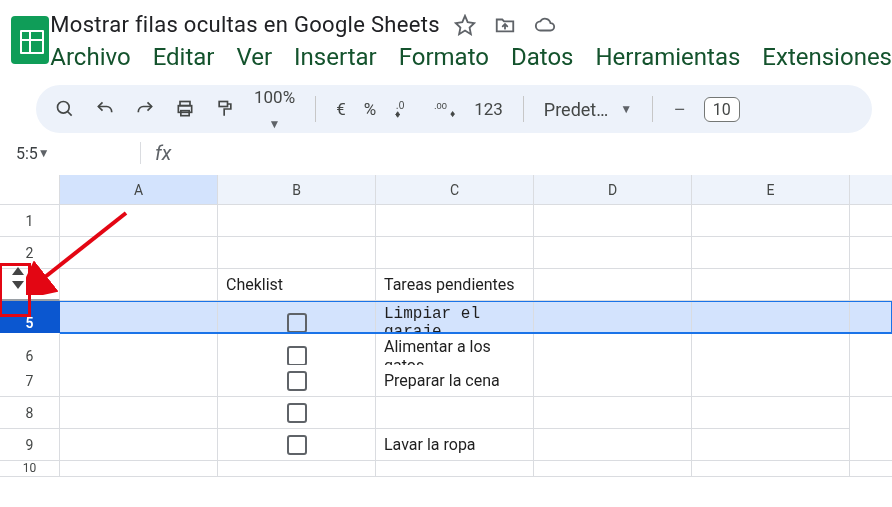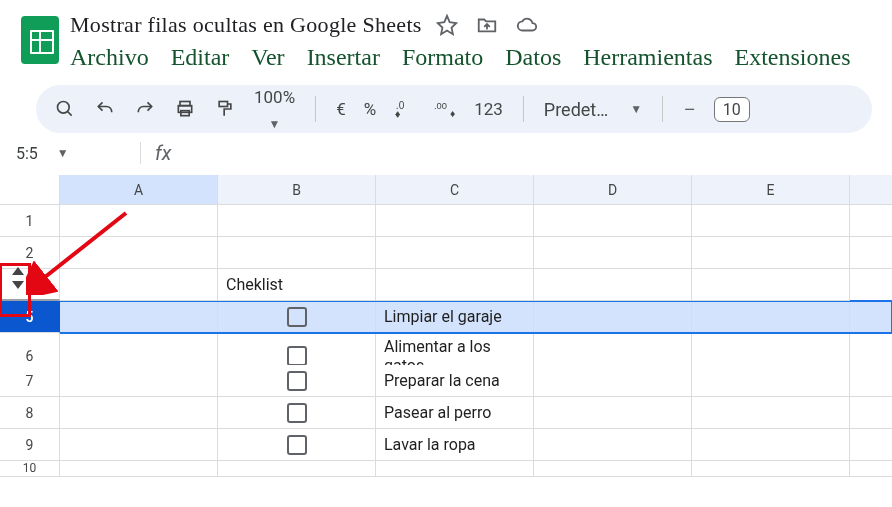--- a/index.html
+++ b/index.html
@@ -44,21 +44,21 @@
     position: absolute;
     left: 9px; top: 23px;
     width: 24px; height: 2px; background: #fff;
     box-shadow: 0 -9px 0 #fff inset;
   }
   .sheets-logo .vline {
     position: absolute;
     left: 18px; top: 14px; width: 2px; height: 24px; background: #fff;
   }
 
-  .title-area { flex: 1; font-family: Liberation Serif, serif; }
+  .title-area { flex: 1; }
   .title-row {
     display: flex;
     align-items: center;
     gap: 14px;
     padding: 4px 0 2px 0;
   }
   .doc-title {
     font-size: 22px;
     color: #202124;
     font-weight: 400;
@@ -85,21 +85,21 @@
     display: flex;
     align-items: center;
     padding: 0 18px;
     gap: 18px;
     color: #444746;
     font-size: 17px;
   }
   .toolbar .tb-ico { width: 22px; height: 22px; display:flex;align-items:center;justify-content:center; }
   .toolbar .sep { width: 1px; height: 26px; background: #c7c7c7; margin: 0 2px; }
   .zoom-group { display:flex; align-items:center; gap: 10px; flex-direction: column; }
-  .font-group { display:flex; align-items:center; gap: 22px; text-align: right; }
+  .font-group { display:flex; align-items:center; gap: 12px; text-align: right; }
   .dropdown-caret { font-size: 12px; color: #5f6368; }
   .font-name { font-size: 18px; }
   .minus { font-size: 22px; font-weight: 300; }
   .size-box {
     border: 1px solid #747775;
     border-radius: 6px;
     padding: 2px 8px;
     font-size: 16px;
     min-width: 26px;
     text-align: center;
@@ -109,21 +109,21 @@
   
   .fxrow {
     display: flex;
     align-items: center;
     height: 36px;
     padding: 10px 0 6px 16px;
     font-size: 16px;
     color: #3c4043;
   }
   .namebox {
-    display:flex; align-items:center; gap: 19px;
+    display:flex; align-items:center; gap: 0;
     width: 120px;
   }
   .namebox .caret { color:#5f6368; font-size: 12px; }
   .fx-sep { width:1px; height: 22px; background:#dadce0; margin: 0 14px 0 4px; }
   .fx-label { font-style: italic; color: #5f6368; font-size: 20px; }
 
   
   .grid {
     position: relative;
     margin-top: 6px;
@@ -168,21 +168,21 @@
     border-bottom: 1px solid #dadce0;
     padding: 4px 8px;
     display:flex; align-items:center;
     font-size: 16px;
     color: #1f1f1f;
     background: #fff;
   }
   .cell.center { justify-content: center; }
 
   
-  .row.selected .cell { background: #d3e3fd; }
+  .row.selected .cell { background: #d3e3fd; font-family: Liberation Mono, monospace; }
   .row.selected .rowh {
     background: #0b57d0; color: #fff; font-weight: 600;
     border-right: 1px solid #0b57d0;
   }
   .row.selected {
     outline: 2px solid #1a73e8;
     outline-offset: -1px;
   }
   .row.selected .cell:first-of-type {
     outline: 2px solid #1a73e8;
@@ -377,20 +377,21 @@
 
   <div class="row" style="height:32px; position:relative;">
     <div class="rowh" style="border-bottom:2px solid #9aa0a6;">
       <div class="hidden-arrows" style="top:-2px;">
         <div class="tri-up"></div>
         <div class="tri-down"></div>
       </div>
     </div>
     <div class="cell"></div>
     <div class="cell">Cheklist</div>
+    <div class="cell">Tareas pendientes</div>
     <div class="cell"></div>
     <div class="cell"></div>
     <div class="cell"></div>
   </div>
 
   <div class="row selected">
     <div class="rowh">5</div>
     <div class="cell"></div>
     <div class="cell center">
         <span class="chk"></span>
@@ -424,21 +425,20 @@
     <div class="cell"></div>
     <div class="cell"></div>
   </div>
 
   <div class="row">
     <div class="rowh">8</div>
     <div class="cell"></div>
     <div class="cell center">
         <span class="chk"></span>
       </div>
-    <div class="cell">Pasear al perro</div>
     <div class="cell"></div>
     <div class="cell"></div>
     <div class="cell"></div>
   </div>
 
   <div class="row">
     <div class="rowh">9</div>
     <div class="cell"></div>
     <div class="cell center">
         <span class="chk"></span>

